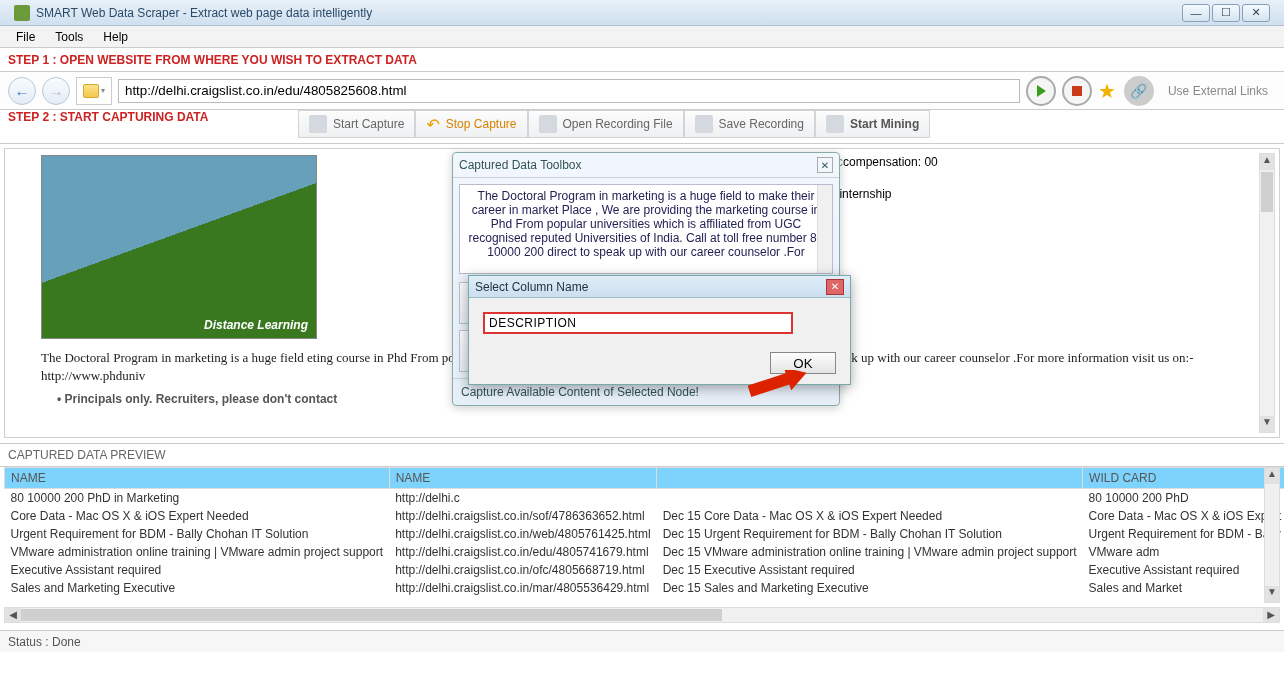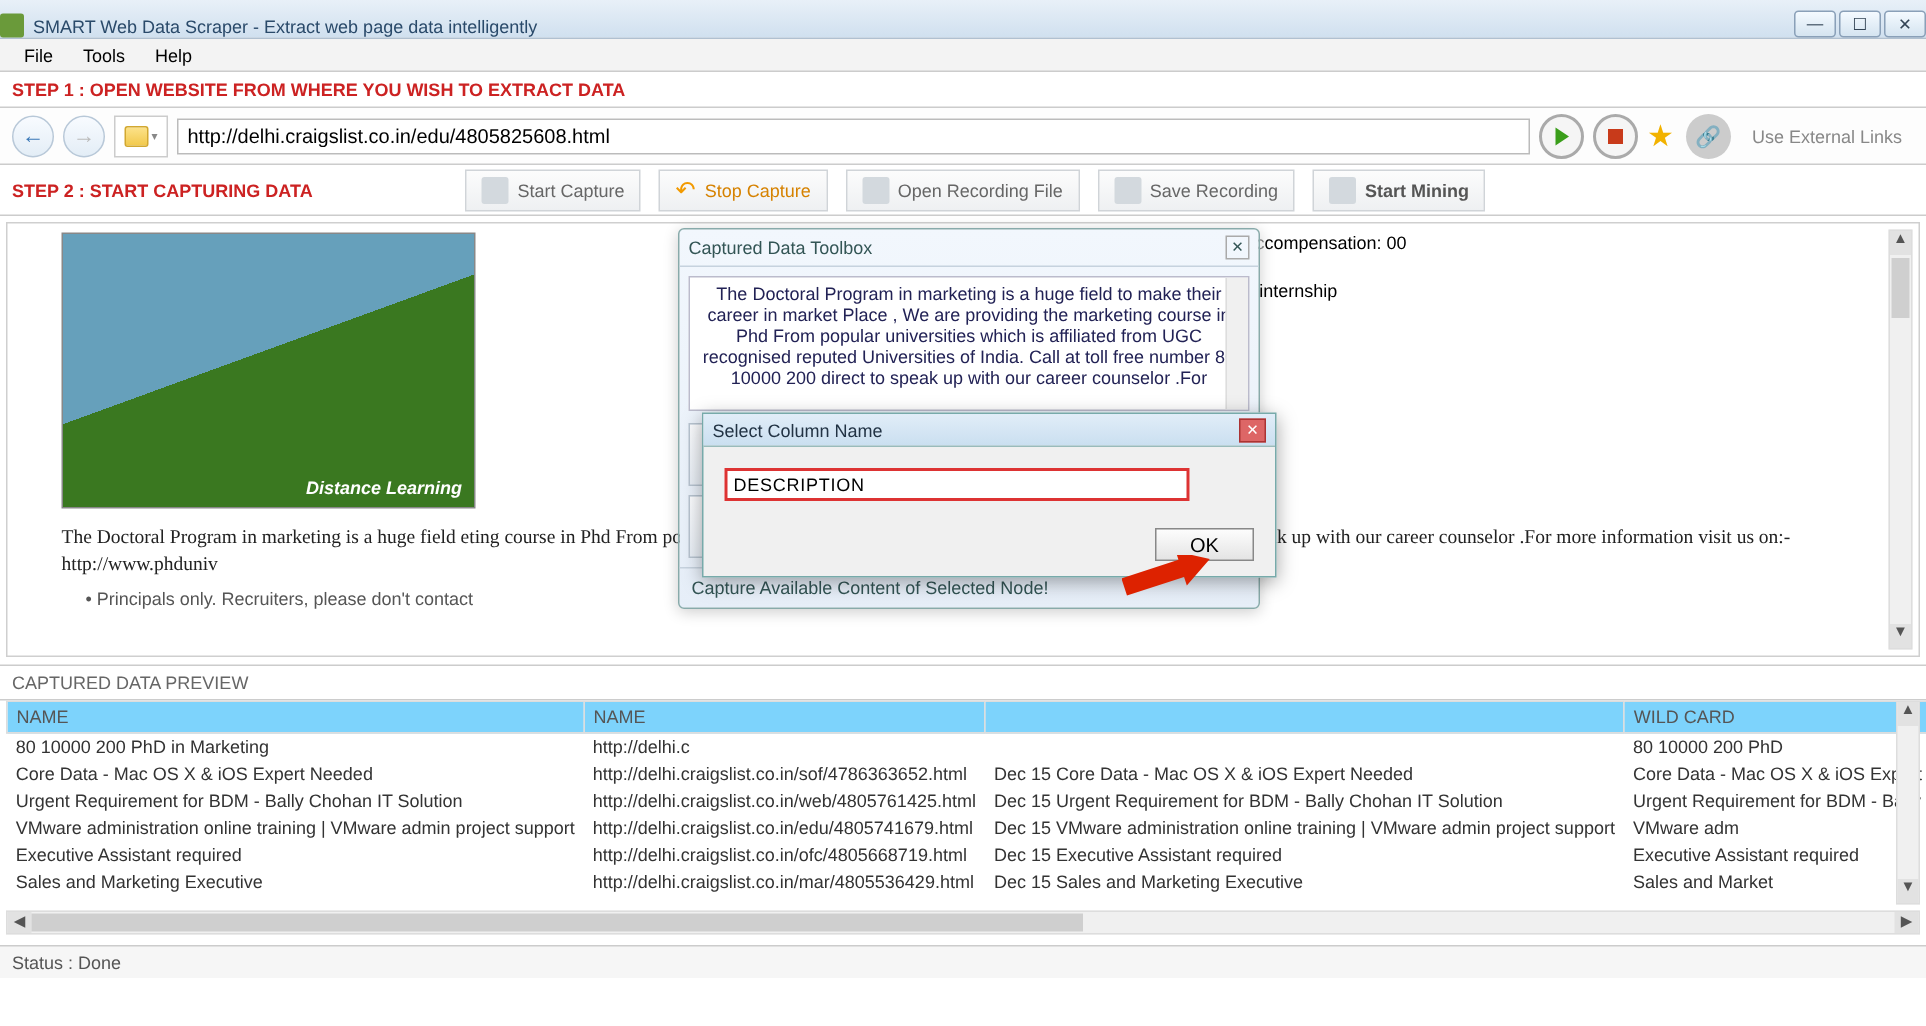--- a/index.html
+++ b/index.html
@@ -1,17 +1,17 @@
 <!DOCTYPE html>
 <html><head>
 <meta charset="utf-8">
 <style>
 * { box-sizing: border-box; margin: 0; padding: 0; }
 body { font-family: "Segoe UI", Tahoma, sans-serif; font-size: 12px; background: #fff; width: 1284px; height: 684px; overflow: hidden; position: relative; }
-.titlebar { height: 26px; background: linear-gradient(#e8f0f8, #d0e0ef); display: flex; align-items: flex-end; padding: 0 0; border-bottom: 1px solid #b0c0d0; }
+.titlebar { height: 26px; background: linear-gradient(#e8f0f8, #d0e0ef); display: flex; align-items: center; padding: 0 14px; border-bottom: 1px solid #b0c0d0; }
 .titlebar .app-icon { width: 16px; height: 16px; background: #6a9a3a; margin-right: 6px; border-radius: 2px; }
 .titlebar .title { color: #2a4a6a; font-size: 12px; }
 .titlebar .win-controls { margin-left: auto; display: flex; gap: 2px; }
 .win-btn { width: 28px; height: 18px; border: 1px solid #8aa0b8; border-radius: 3px; background: linear-gradient(#f4faff,#d5e4f0); display: flex; align-items: center; justify-content: center; font-size: 11px; color: #345; cursor: pointer; }
 .menubar { height: 22px; background: #f3f3f3; border-bottom: 1px solid #ccc; display: flex; align-items: center; padding: 0 6px; }
 .menu-item { padding: 2px 10px; cursor: pointer; }
 
 .step1-bar { height: 24px; background: #fff; border-bottom: 1px solid #ccc; padding: 2px 8px; color: #c22; font-weight: 600; display: flex; align-items: center; }
 
 .addressbar { height: 38px; background: #fdfdfd; border-bottom: 1px solid #ccc; display: flex; align-items: center; padding: 3px 8px; gap: 6px; }
@@ -20,34 +20,34 @@
 .folder-btn { width: 36px; height: 28px; border:1px solid #ccc; background:#fff; display:flex;align-items:center;justify-content:center; gap:2px; cursor:pointer;}
 .folder-ico { width:16px;height:14px;background:linear-gradient(#fce28a,#f2c94c);border:1px solid #d2a830;border-radius:2px;position:relative;}
 .url-input { flex:1; height: 24px; border:1px solid #bbb; padding:0 6px; background:#fff;}
 .circle-btn { width:30px;height:30px;border-radius:50%;border:2px solid #aaa; display:flex;align-items:center;justify-content:center;cursor:pointer; background:#f5f5f5;}
 .play-tri { width:0;height:0;border-left:9px solid #3a9e1a;border-top:6px solid transparent;border-bottom:6px solid transparent;margin-left:2px;}
 .stop-sq { width:10px;height:10px;background:#c83a1a;}
 .star { width:20px;height:20px; color:#f2b200; font-size:20px; line-height:20px;}
 .link-chip { width:30px;height:30px;border-radius:50%;background:#ccc;display:flex;align-items:center;justify-content:center;color:#fff;font-size:14px;}
 .ext-links { color:#888; padding:0 8px;}
 
-.step2-bar { height: 34px; background:#fff; border-bottom:1px solid #ccc; display:flex; align-items:center; padding:0 8px; gap:12px;}
+.step2-bar { height: 34px; background:#fff; border-bottom:1px solid #ccc; display:flex; align-items:flex-start; padding:0 8px; gap:0;}
 .step2-label { color:#c22; font-weight:600; flex:0 0 290px;}
 .tool-btn { height:28px; border:1px solid #d0d4d8; background:linear-gradient(#fcfcfc,#eef0f2); display:flex;align-items:center;gap:6px;padding:0 10px;color:#666;cursor:pointer;}
 .tool-btn.active { color:#d68200;}
 .tool-btn.strong { color:#555; font-weight:600;}
 .tool-ico { width:18px;height:18px;background:#d3d9de;border-radius:2px;}
 .curved-arrow { color:#f29a00;font-size:16px;}
 
 .content-area { position:relative; height: 300px; border-bottom:1px solid #ccc; overflow:hidden; background:#fff; padding:4px;}
 .content-inner { border:1px solid #cfcfcf; height: 290px; padding:6px; overflow:hidden; position:relative;}
 .learning-img { width:276px; height:184px; margin-left:30px; background:linear-gradient(160deg,#66a0bb 45%,#3a7820 45%); border:1px solid #888; position:relative; color:#fff;}
 .learning-img .caption { position:absolute; bottom:6px; right:8px; font-style:italic; font-weight:bold; font-size:12px;}
 .body-text { font-family: "Times New Roman", serif; font-size:13px; color:#222; padding:10px 30px 0 30px; line-height:1.35;}
-.body-li { padding:8px 0 0 46px; color:#555;}
+.body-li { padding:8px 0 0 46px; color:#555;font-weight:bold;}
 .right-info { position:absolute; top:4px; right:22px; width:420px; }
 .right-info .line { padding:2px 0;}
 .vscroll { position:absolute; top:4px; right:4px; bottom:4px; width:16px; background:#f0f0f0; border:1px solid #ddd;}
 .vscroll .arrow { height:16px; background:#e2e2e2; text-align:center; font-size:10px; color:#555;}
 .vscroll .thumb { position:absolute; top:18px; height:40px; left:1px; right:1px; background:#cfcfcf;}
 
 .preview-section { height: 186px; }
 .preview-title { padding:4px 8px; color:#666; border-bottom:1px solid #ccc;}
 .grid { width:100%; border-collapse:collapse;}
 .grid th { text-align:left; font-weight:normal; color:#555; background:#7dd3fc; border:1px solid #ddd; padding:3px 6px; font-size:12px;}

